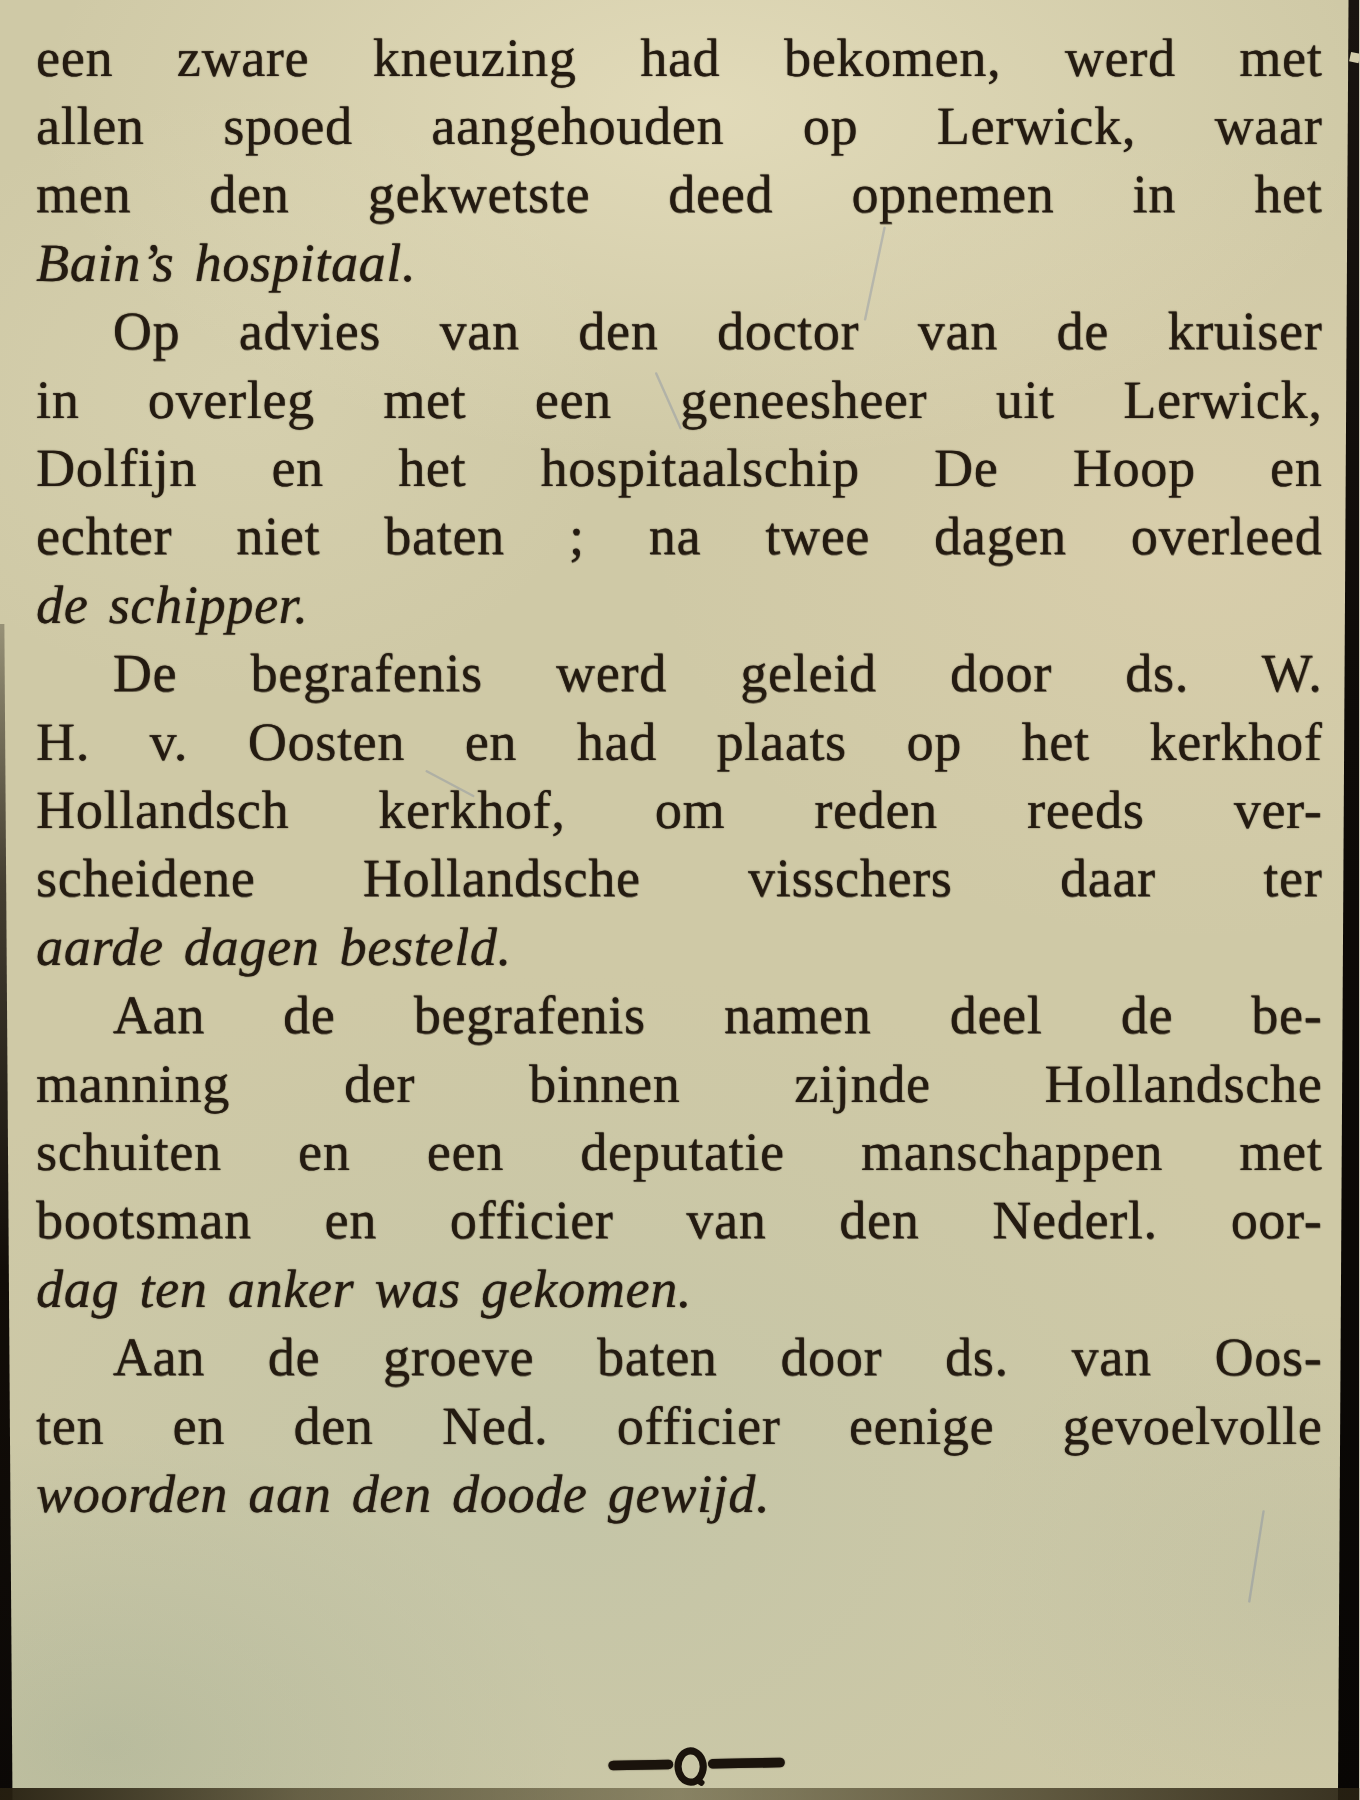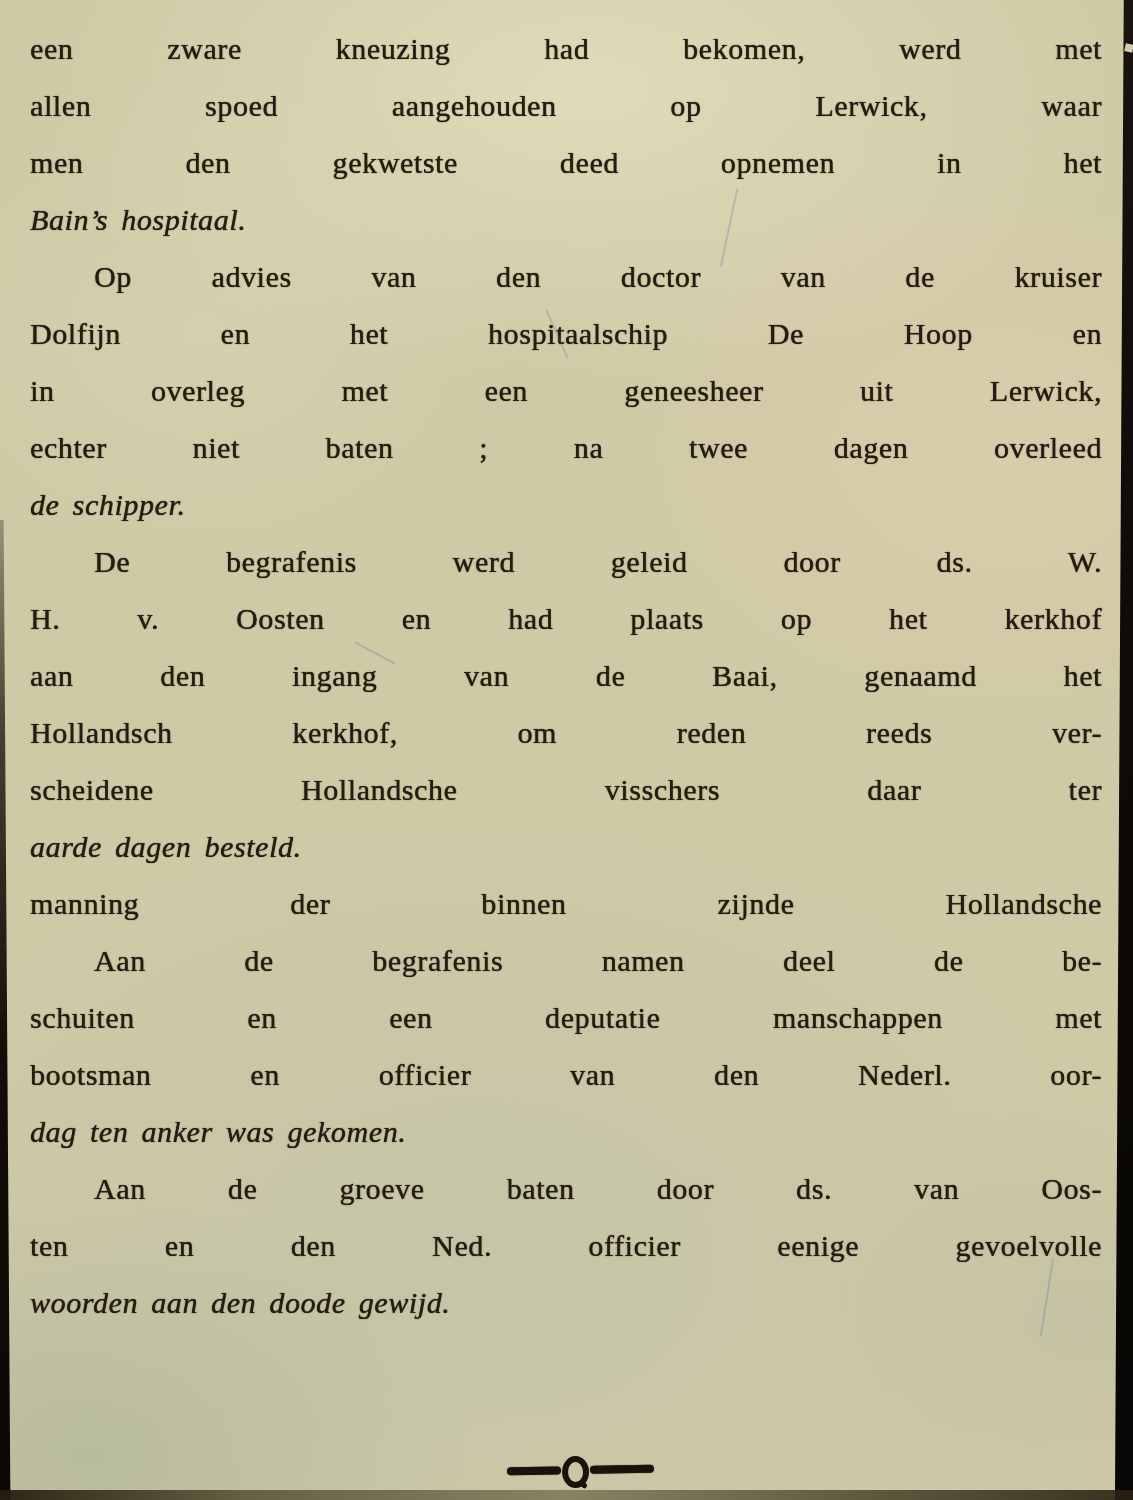--- a/index.html
+++ b/index.html
@@ -21,21 +21,21 @@
   }
   .text-block {
     position: absolute;
     top: 20px;
     left: 30px;
     width: 1072px;
   }
   .line {
     height: 57px;
     line-height: 57px;
-    font-size: 30px;
+    font-size: 45px;
     letter-spacing: 0.6px;
     word-spacing: 5px;
     text-align: justify;
     text-align-last: justify;
     white-space: normal;
     text-shadow: 0 0 1.2px rgba(28,19,10,.75), 0.4px 0.4px 0.5px rgba(28,19,10,.5);
   }
   .line.indent { text-indent: 64px; font-family: Liberation Serif, serif; }
   .line.end { text-align-last: left; font-style: italic; }
   .divider {
@@ -119,32 +119,31 @@
 <body>
 
 <div class="page">
 
   <div class="text-block">
     <div class="line">een zware kneuzing had bekomen, werd met</div>
     <div class="line">allen spoed aangehouden op Lerwick, waar</div>
     <div class="line">men den gekwetste deed opnemen in het</div>
     <div class="line end">Bain’s hospitaal.</div>
     <div class="line indent">Op advies van den doctor van de kruiser</div>
+    <div class="line">in overleg met een geneesheer uit Lerwick,</div>
     <div class="line">Dolfijn en het hospitaalschip De Hoop en</div>
-    <div class="line">in overleg met een geneesheer uit Lerwick,</div>
     <div class="line">echter niet baten ; na twee dagen overleed</div>
     <div class="line end">de schipper.</div>
     <div class="line indent">De begrafenis werd geleid door ds. W.</div>
     <div class="line">H. v. Oosten en had plaats op het kerkhof</div>
-    <div class="line">aan den ingang van de Baai, genaamd het</div>
     <div class="line">Hollandsch kerkhof, om reden reeds ver-</div>
     <div class="line">scheidene Hollandsche visschers daar ter</div>
     <div class="line end">aarde dagen besteld.</div>
+    <div class="line indent">Aan de begrafenis namen deel de be-</div>
     <div class="line">manning der binnen zijnde Hollandsche</div>
-    <div class="line indent">Aan de begrafenis namen deel de be-</div>
     <div class="line">schuiten en een deputatie manschappen met</div>
     <div class="line">bootsman en officier van den Nederl. oor-</div>
     <div class="line end">dag ten anker was gekomen.</div>
     <div class="line indent">Aan de groeve baten door ds. van Oos-</div>
     <div class="line">ten en den Ned. officier eenige gevoelvolle</div>
     <div class="line end">woorden aan den doode gewijd.</div>
   </div>
 
   <div class="divider">
     <span class="dash left"></span>

